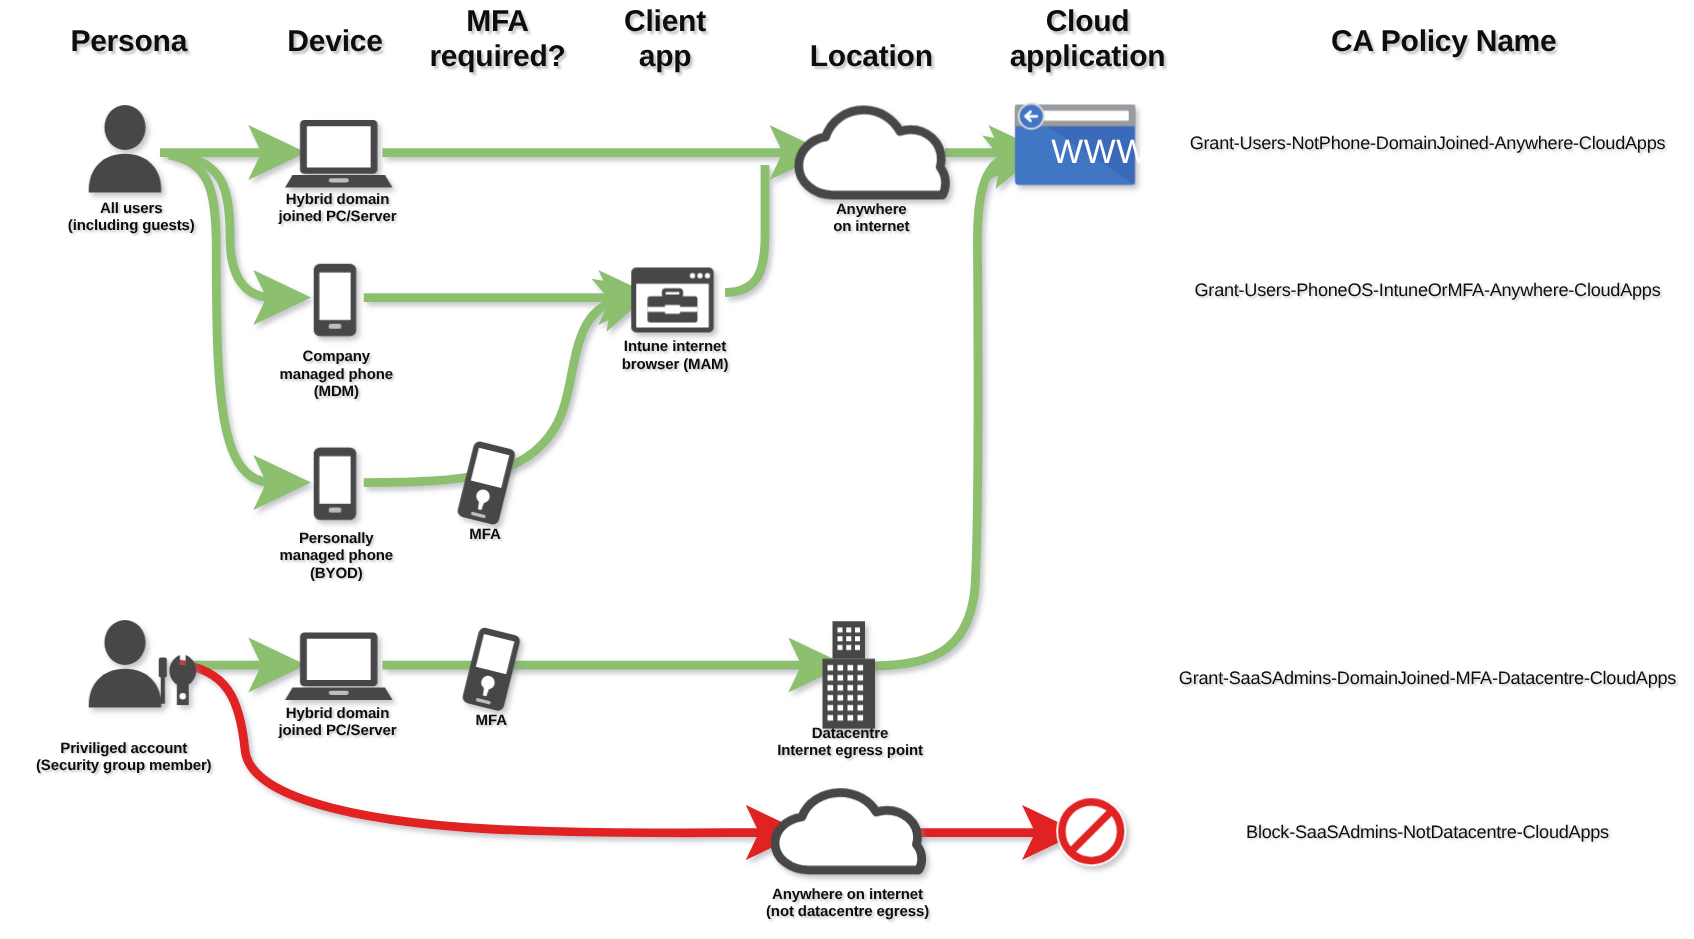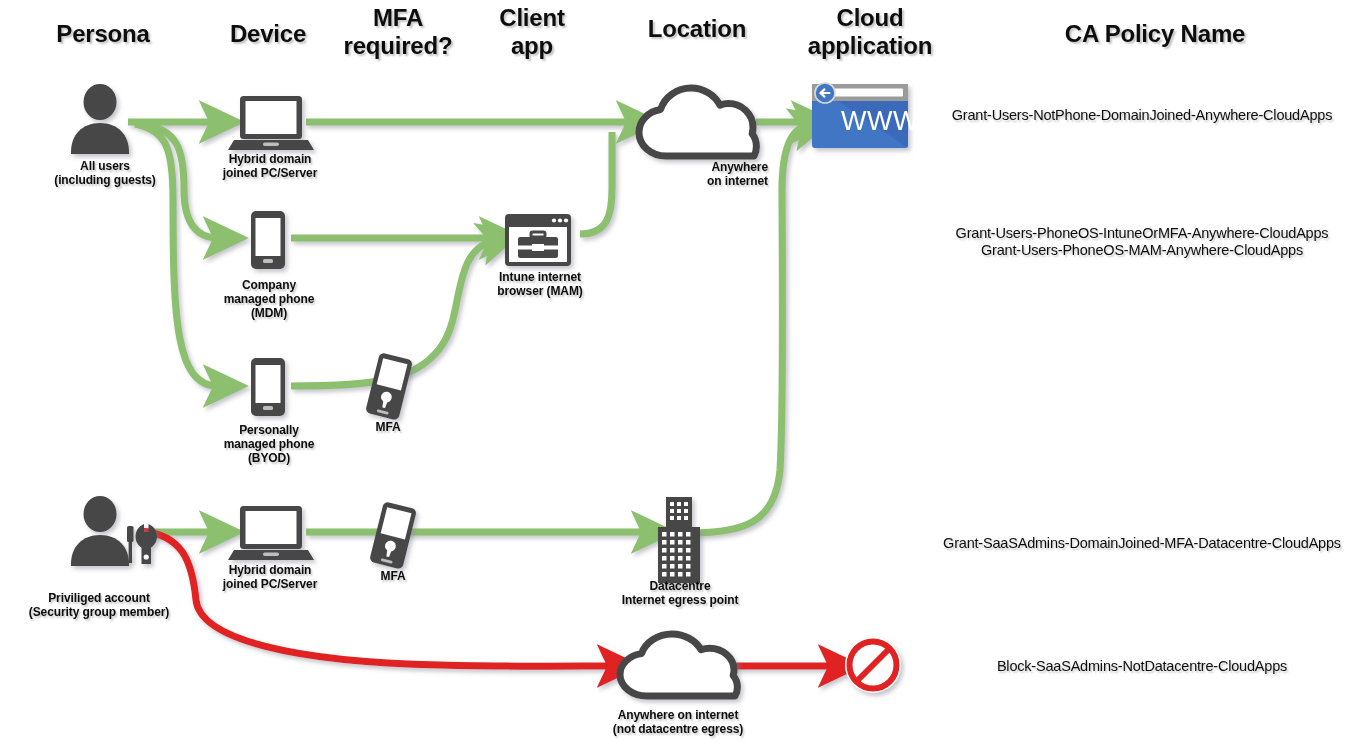--- a/index.html
+++ b/index.html
@@ -222,21 +222,21 @@
 
     </g>
   </svg>
 
   <div class="txt colhdr" style="left:0px;top:20px;width:206px;">Persona</div>
   <div class="txt colhdr" style="left:180px;top:20px;width:176px;">Device</div>
   <div class="txt colhdr" style="left:318px;top:4px;width:160px;">MFA
 required?</div>
   <div class="txt colhdr" style="left:458px;top:4px;width:148px;">Client
 app</div>
-  <div class="txt colhdr" style="left:606px;top:15px;width:182px;">Location</div>
+  <div class="txt colhdr" style="left:606px;top:32px;width:182px;">Location</div>
   <div class="txt colhdr" style="left:780px;top:4px;width:180px;">Cloud
 application</div>
   <div class="txt colhdr" style="left:960px;top:20px;width:390px;">CA Policy Name</div>
 
   <div class="txt nodelabel" style="left:10px;top:159px;width:190px;">All users
 (including guests)</div>
 
   <div class="txt nodelabel" style="left:186px;top:152px;width:168px;">Hybrid domain
 joined PC/Server</div>
 
@@ -246,21 +246,21 @@
 
   <div class="txt nodelabel" style="left:196px;top:423px;width:146px;">Personally
 managed phone
 (BYOD)</div>
 
   <div class="txt nodelabel" style="left:345px;top:420px;width:86px;">MFA</div>
 
   <div class="txt nodelabel" style="left:464px;top:270px;width:152px;">Intune internet
 browser (MAM)</div>
 
-  <div class="txt nodelabel" style="left:626px;top:160px;width:142px;text-align:right;">Anywhere
+  <div class="txt nodelabel" style="left:626px;top:160px;width:142px;">Anywhere
 on internet</div>
 
   <div class="txt nodelabel" style="left:4px;top:575px;width:190px;margin-top:16px;">Priviliged account
 (Security group member)</div>
 
   <div class="txt nodelabel" style="left:186px;top:563px;width:168px;">Hybrid domain
 joined PC/Server</div>
 
   <div class="txt nodelabel" style="left:350px;top:569px;width:86px;">MFA</div>
 
@@ -268,19 +268,18 @@
 Internet egress point</div>
 
   <div class="txt nodelabel" style="left:578px;top:708px;width:200px;">Anywhere on internet
 (not datacentre egress)</div>
 
   <div class="txt" style="left:812px;top:106px;width:96px;font-size:27px;color:#ffffff;font-weight:normal;letter-spacing:0.5px;padding-left:20px;">WWW</div>
 
   <div class="txt policy" style="left:930px;top:107px;width:424px;">Grant-Users-NotPhone-DomainJoined-Anywhere-CloudApps</div>
 
   <div class="txt policy" style="left:930px;top:225px;width:424px;">Grant-Users-PhoneOS-IntuneOrMFA-Anywhere-CloudApps</div>
-  <div class="txt policy" style="left:930px;top:242px;width:424px;">Grant-Users-PhoneOS-MAM-Anywhere-CloudApps</div>
 
   <div class="txt policy" style="left:930px;top:535px;width:424px;">Grant-SaaSAdmins-DomainJoined-MFA-Datacentre-CloudApps</div>
 
   <div class="txt policy" style="left:930px;top:658px;width:424px;">Block-SaaSAdmins-NotDatacentre-CloudApps</div>
 
 </div>
 
 </body></html>

